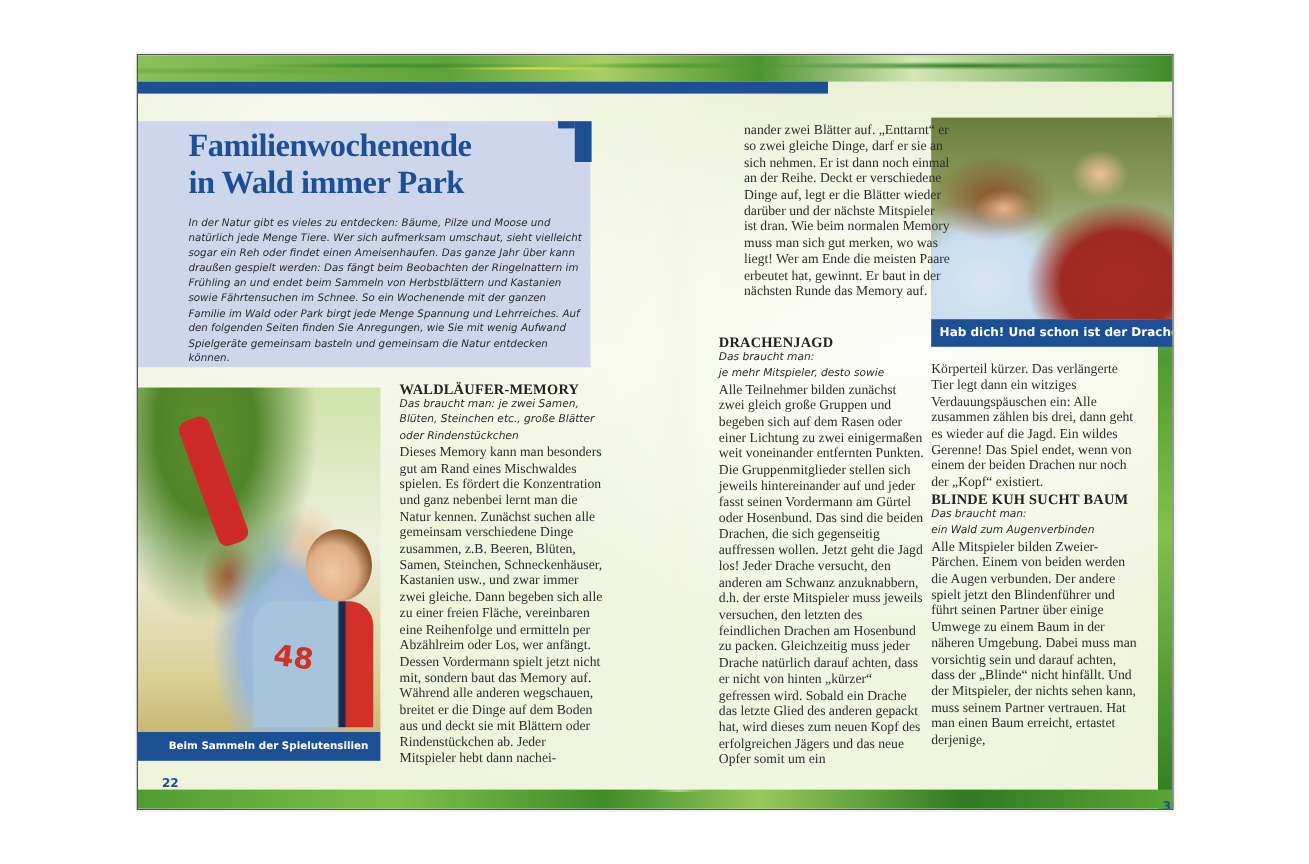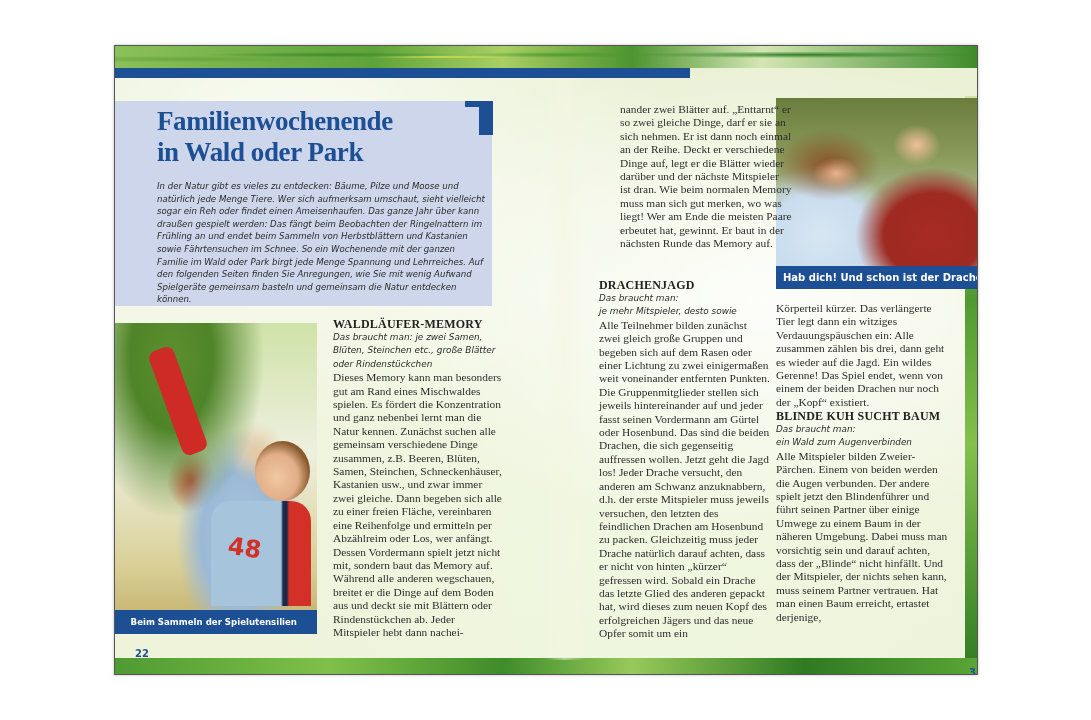--- a/index.html
+++ b/index.html
@@ -96,21 +96,21 @@
   }
   .shirt-number {
     position: absolute; left: 113px; top: 488px;
     font-family: "DejaVu Sans", sans-serif; font-weight: bold; font-size: 24px; color: #d33028;
     transform: rotate(8deg);
   }
   .caption-left {
     position: absolute; left: 0; top: 564px; width: 202px; height: 24px;
     background: #1c4f94; color: #ffffff;
     font-family: "DejaVu Sans", sans-serif; font-weight: bold; font-size: 8.6px;
-    line-height: 24px; text-align: right; padding-right: 20px;
+    line-height: 24px; text-align: right; padding-right: 10px;
   }
 
   .photo-kids {
     position: absolute; left: 661px; top: 52px; width: 201px; height: 168px;
     background:
       radial-gradient(ellipse at 30% 45%, #e9b48e 0%, rgba(233,180,142,0) 12%),
       radial-gradient(ellipse at 70% 28%, #f0c09a 0%, rgba(240,192,154,0) 12%),
       radial-gradient(ellipse at 26% 40%, #8a4f26 0%, rgba(138,79,38,0) 25%),
       radial-gradient(ellipse at 78% 82%, #a72b24 0%, #9e2a22 22%, rgba(158,42,34,0) 35%),
       radial-gradient(ellipse at 22% 82%, #d7e6f2 0%, #c9ddef 22%, rgba(201,221,239,0) 36%),
@@ -158,21 +158,21 @@
   <div class="leaves-right"></div>
   <div class="leaves-bottom"></div>
   <div class="gutter"></div>
 
   <div class="blue-bar"></div>
 
   <div class="intro-box"></div>
   <div class="title-corner"></div>
   <h1 class="page-title">
     <span>Familienwochenende</span><br>
-    <span>in Wald oder Park</span>
+    <span>in Wald immer Park</span>
   </h1>
   <p class="intro-text">In der Natur gibt es vieles zu entdecken: Bäume, Pilze und Moose und natürlich jede Menge Tiere. Wer sich aufmerksam umschaut, sieht vielleicht sogar ein Reh oder findet einen Ameisenhaufen. Das ganze Jahr über kann draußen gespielt werden: Das fängt beim Beobachten der Ringelnattern im Frühling an und endet beim Sammeln von Herbstblättern und Kastanien sowie Fährtensuchen im Schnee. So ein Wochenende mit der ganzen Familie im Wald oder Park birgt jede Menge Spannung und Lehrreiches. Auf den folgenden Seiten finden Sie Anregungen, wie Sie mit wenig Aufwand Spielgeräte gemeinsam basteln und gemeinsam die Natur entdecken können.</p>
 
   <div class="photo-boy"></div>
   <div class="photo-boy-arm"></div>
   <div class="photo-boy-shirt"></div>
   <div class="photo-boy-head"></div>
   <div class="shirt-number">48</div>
   <div class="caption-left">Beim Sammeln der Spielutensilien</div>
 

